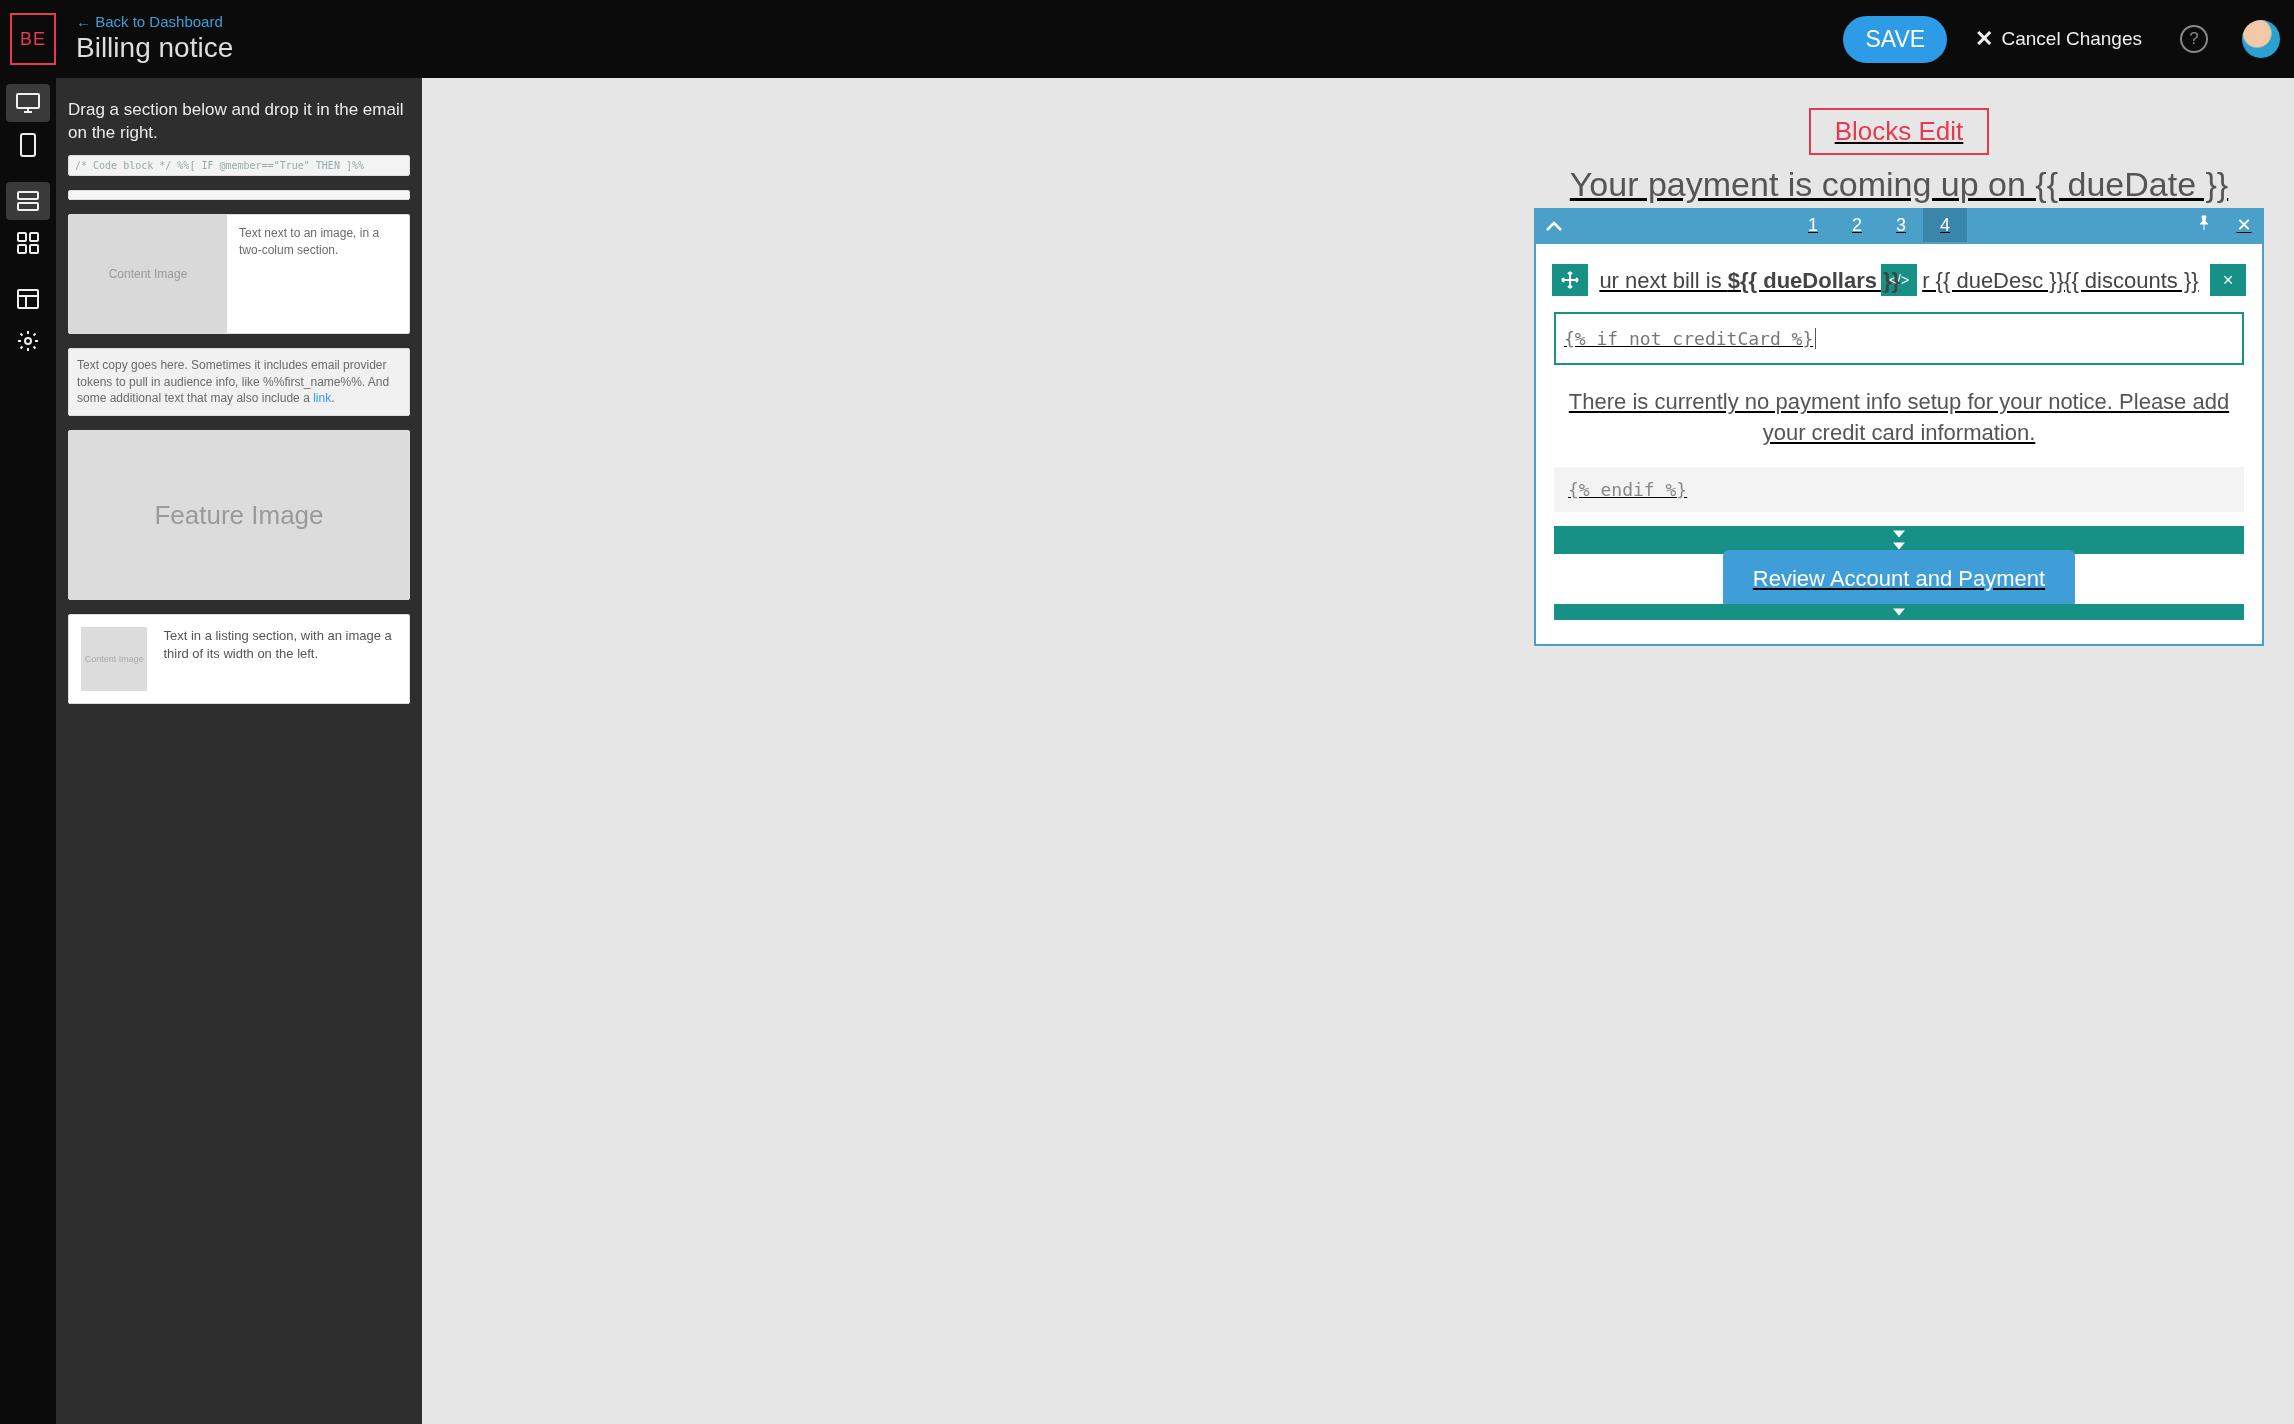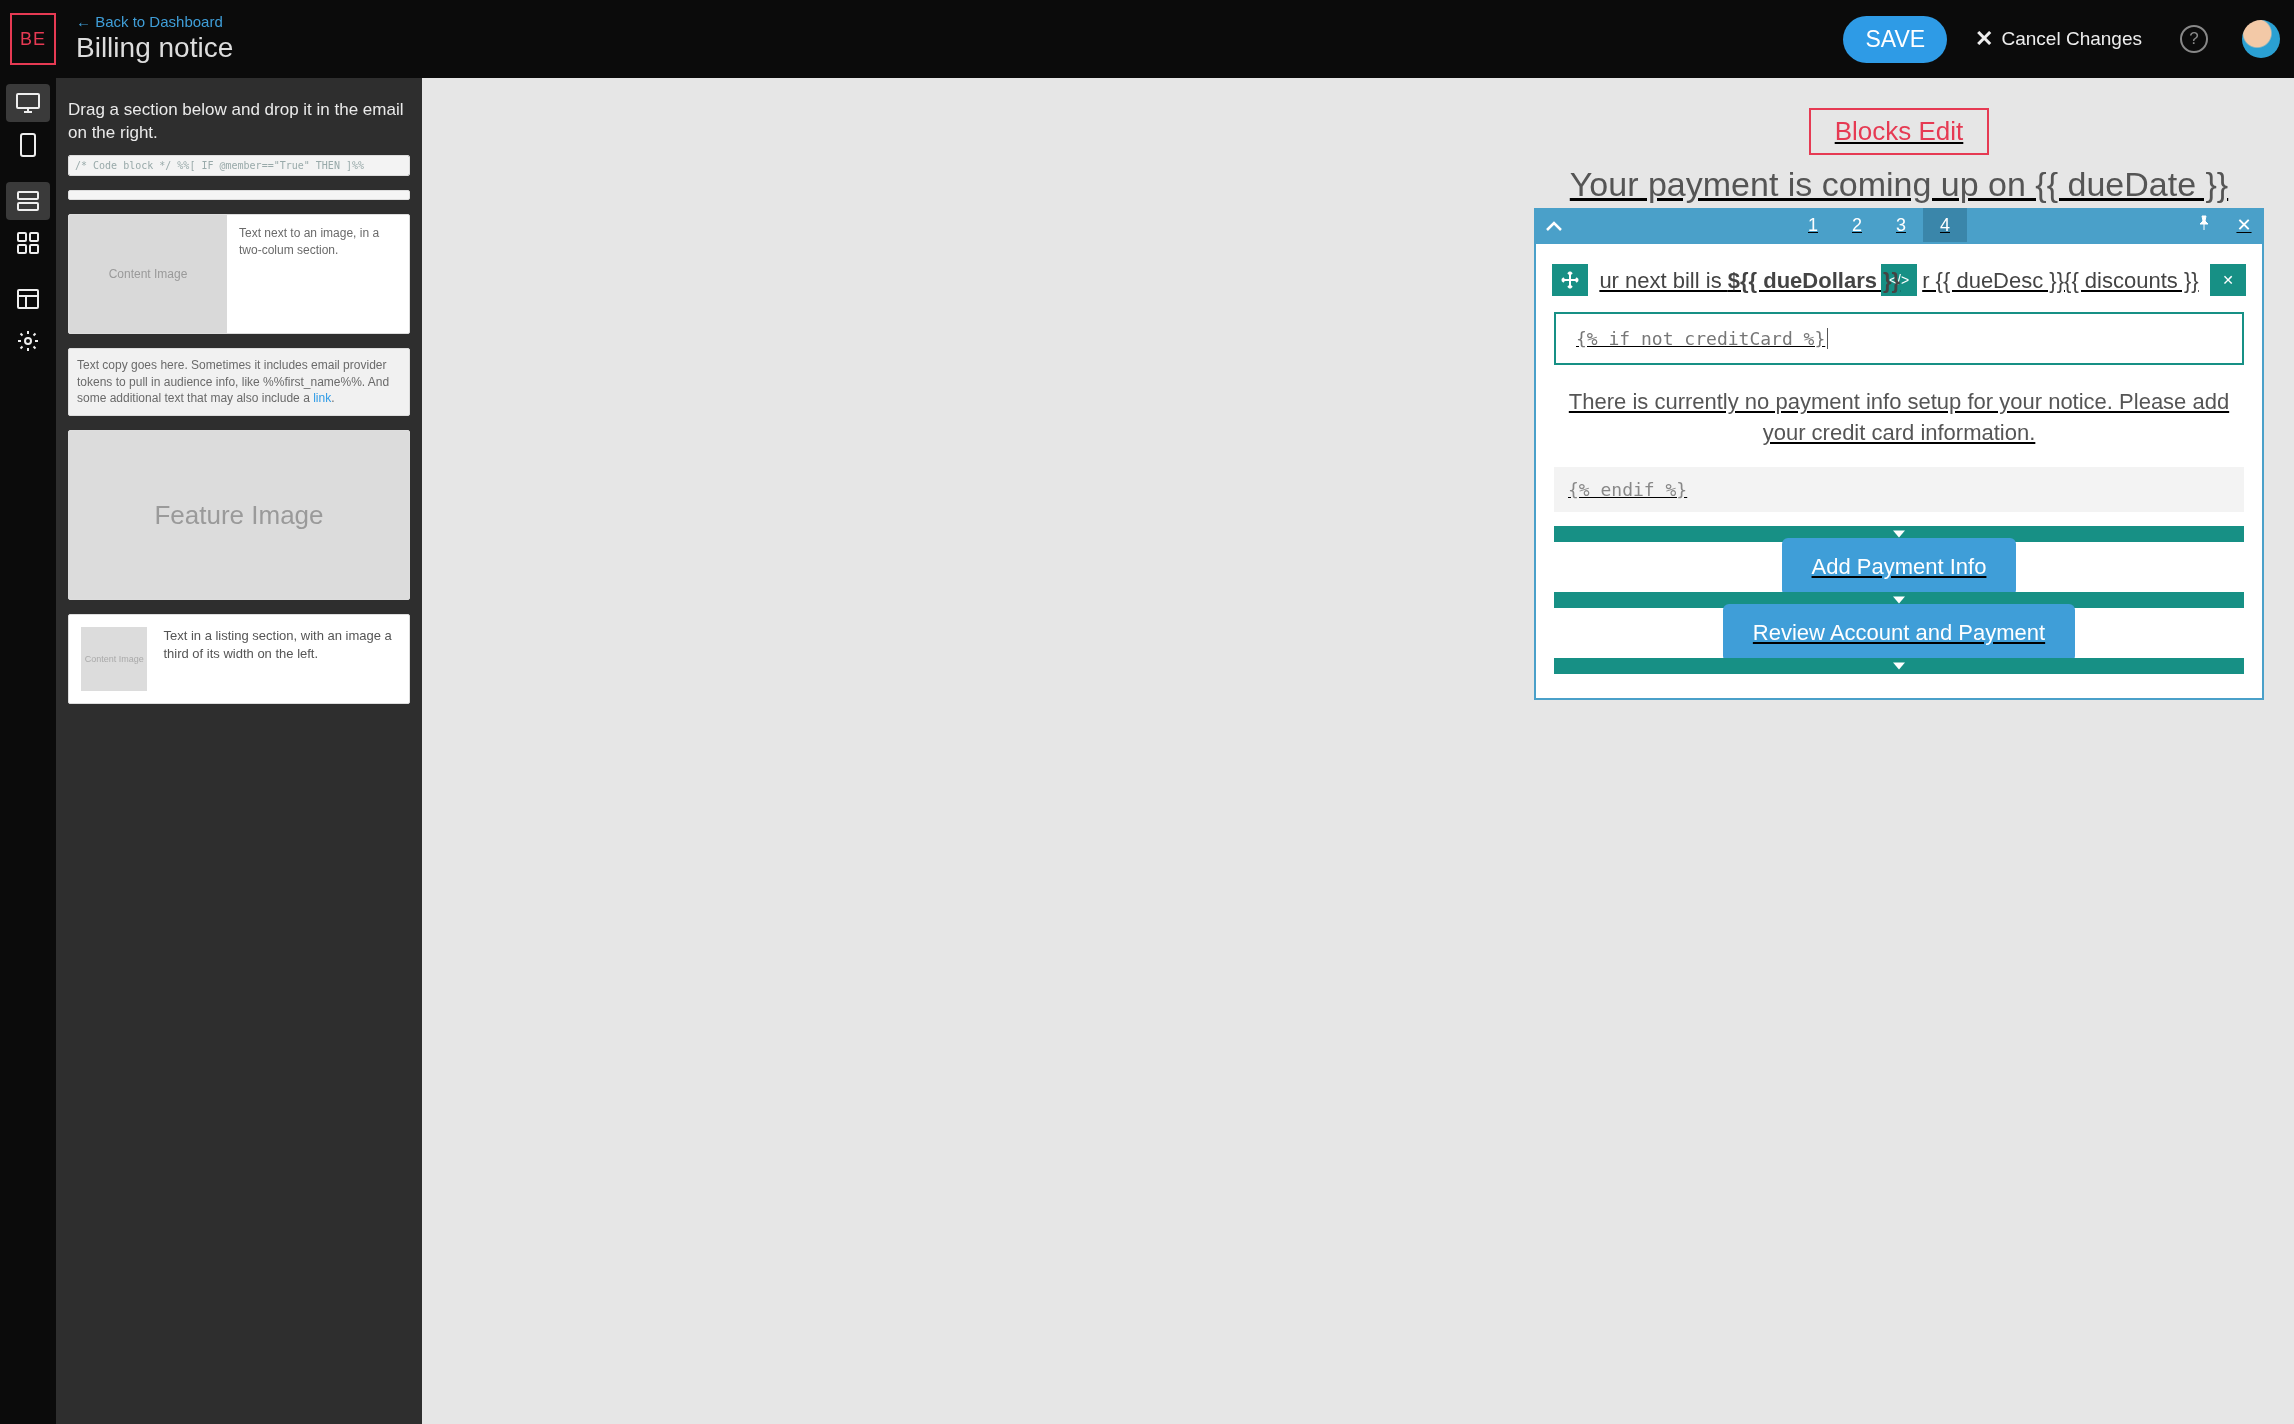--- a/index.html
+++ b/index.html
@@ -132,21 +132,21 @@
     position:absolute; top:-4px; width:36px; height:32px; background:#179085;
     color:#fff; display:flex; align-items:center; justify-content:center; font-size:14px;
   }
   .tealbox.left { left:-2px; }
   .tealbox.mid { left: 50%; transform: translateX(-50%); }
   .tealbox.right { right:-2px; }
 
   .code-input {
     border: 2px solid #179085; background:#fff; margin-top: 18px;
     font-family: Menlo, Consolas, monospace; color:#777; font-size:18px;
-    padding: 14px 20px;
+    padding: 14px 8px;
   }
   .cursor-bar { border-right: 1px solid #555; padding-right: 2px; }
 
   .paragraph {
     text-align:center; color:#555; font-size:22px; font-weight:300; line-height:1.4;
     margin: 22px 10px 18px;
   }
   .code-static {
     background:#f3f3f3; color:#888;
     font-family: Menlo, Consolas, monospace; font-size:18px; padding: 12px 14px;
@@ -300,23 +300,20 @@
           <span class="cursor-bar">{% if not creditCard %}</span>
         </div>
 
         <div class="paragraph">There is currently no payment info setup for your notice. Please add your credit card information.</div>
 
         <div class="code-static">{% endif %}</div>
 
         <div class="dropzone">
             <div class="caret-down"></div>
           </div>
-        <div class="btn-stack">
-          <button class="blue-btn" style="margin-top:-4px;">Add Payment Info</button>
-        </div>
         <div class="dropzone" style="margin-top:-4px;">
             <div class="caret-down"></div>
           </div>
         <div class="btn-stack">
           <button class="blue-btn" style="margin-top:-4px;">Review Account and Payment</button>
         </div>
         <div class="dropzone" style="margin-top:-4px;">
             <div class="caret-down"></div>
           </div>
 

